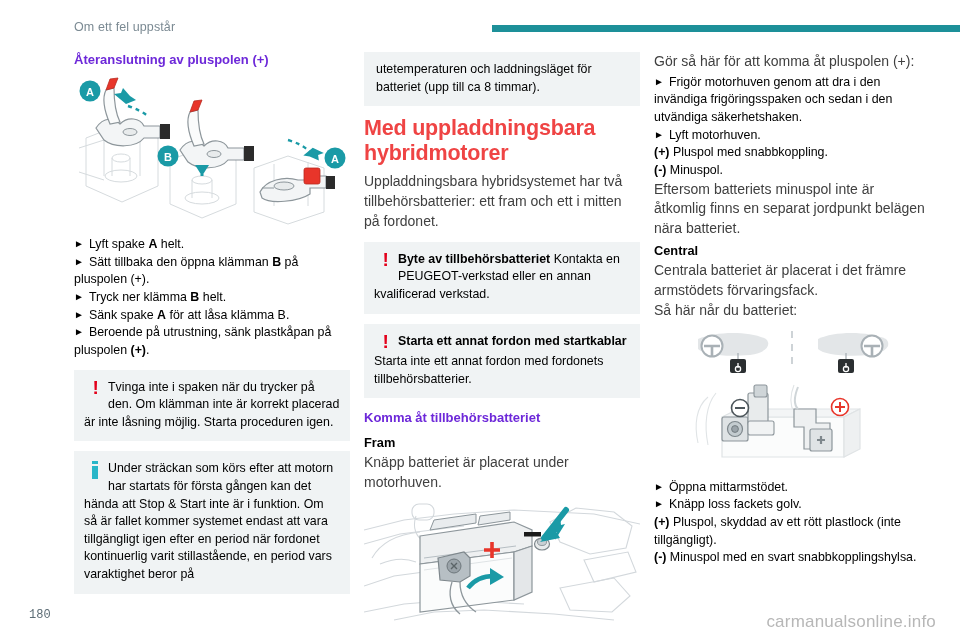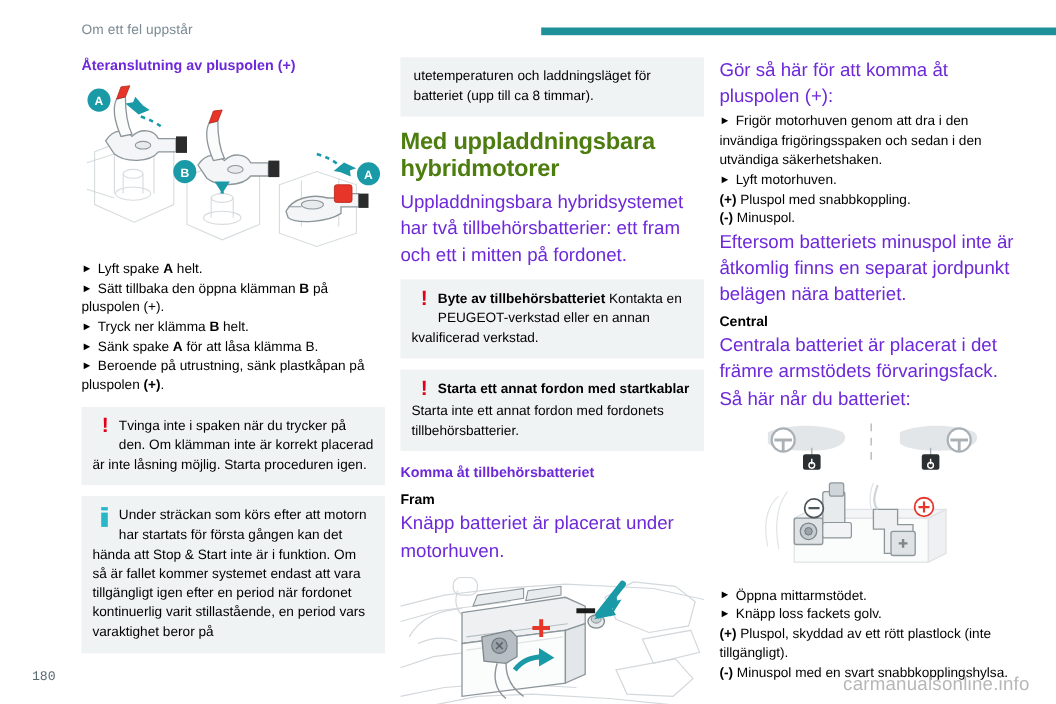--- a/index.html
+++ b/index.html
@@ -52,35 +52,35 @@
   .h-sub {
     font-size: 13px;
     font-weight: bold;
     color: #6d28d9;
     margin: 0 0 8px 0;
     line-height: 1.25;
   }
   .h-section {
     font-size: 21.5px;
     font-weight: bold;
-    color: #4d7c0f;
+    color: #ef4444;
     line-height: 1.16;
     margin: 2px 0 6px 0;
     letter-spacing: -0.2px;
   }
   .h-small {
     font-size: 12.8px;
     font-weight: bold;
     color: #000;
     margin: 4px 0 3px 0;
   }
   p.body {
-    font-size: 17px;
+    font-size: 14px;
     line-height: 1.42;
-    color: #6d28d9;
+    color: #404040;
     margin: 0 0 2px 0;
   }
   p.body.tight { margin-bottom: 0; }
   .bullet-line {
     font-size: 12.4px;
     line-height: 1.42;
     color: #000;
     margin: 0;
     padding-left: 0;
     text-indent: 0;

